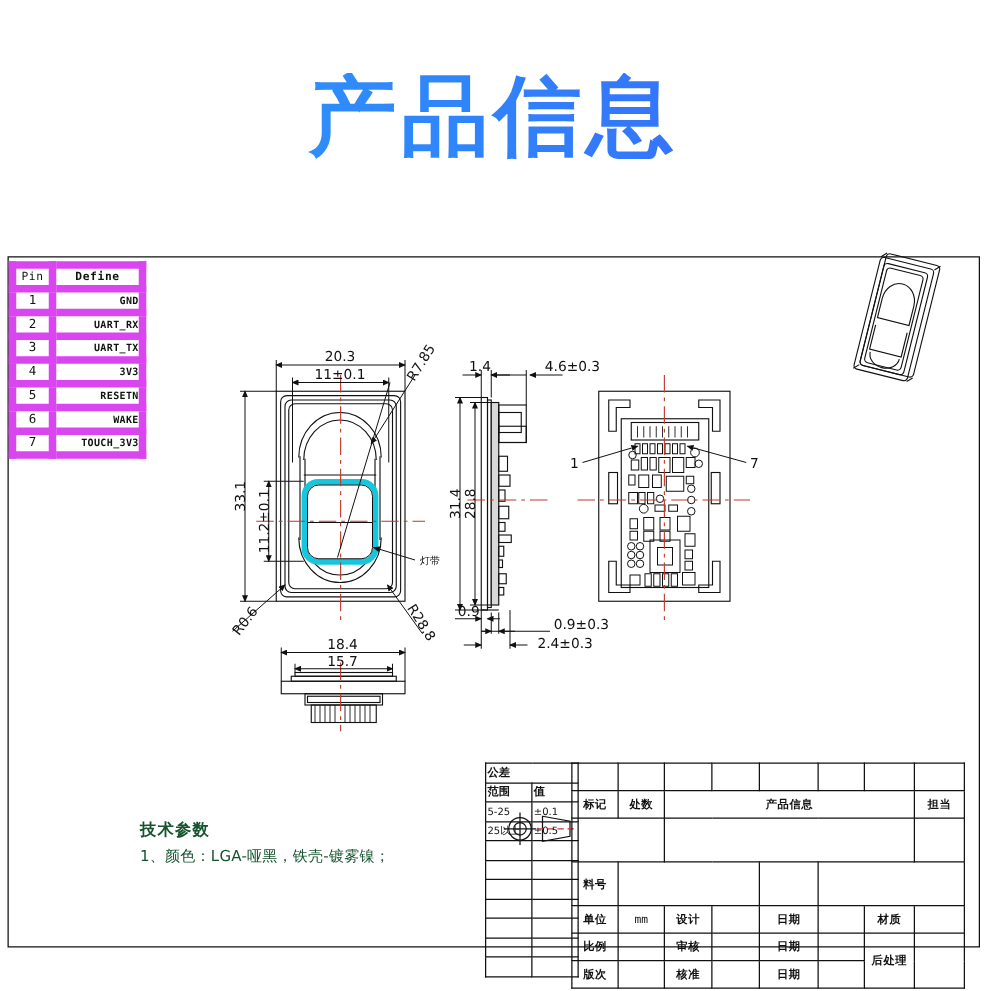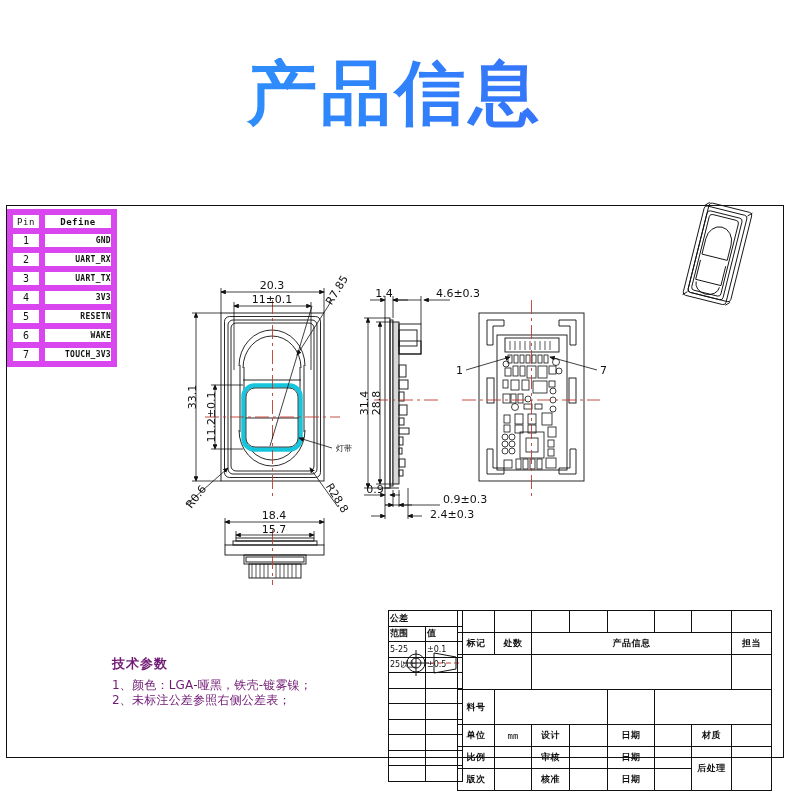--- a/index.html
+++ b/index.html
@@ -78,21 +78,21 @@
   #pin-table .c-def { width: 66px; font-weight: bold; }
   #pin-table thead td { font-size: 9px; letter-spacing: 0.5px; }
   #pin-table tbody td.c-pin { font-size: 10px; }
   #pin-table tbody td.c-def { font-size: 8px; letter-spacing: 0.3px; text-align: right; }
 
   
   #tech {
     position: absolute;
     left: 112px;
     top: 655px;
-    color: #701a75;
+    color: #14532d;
     font-family: "DejaVu Sans", "Liberation Sans", sans-serif;
   }
   #tech .t-head {
     font-size: 13px;
     font-weight: bold;
     margin-bottom: 5px;
     letter-spacing: 1px;
   }
   #tech .t-line {
     font-size: 12px;
@@ -497,21 +497,20 @@
       <text class="dim-txt" x="430" y="518">2.4±0.3</text>
 
       <text class="dim-txt" x="463" y="374" text-anchor="end">1</text>
       <text class="dim-txt" x="600" y="374">7</text>
     </g>
   </svg>
 
   <div id="tech">
     <div class="t-head">技术参数</div>
     <div class="t-line">1、颜色：LGA-哑黑，铁壳-镀雾镍；</div>
-    <div class="t-line">2、未标注公差参照右侧公差表；</div>
   </div>
 
   <table id="tolerance-table">
     <tbody>
         <tr>
       <td class="w1 hdr" colspan="2">公差</td>
     </tr>
     <tr>
       <td class="w1 hdr">范围</td>
       <td class="w2 hdr">值</td>

